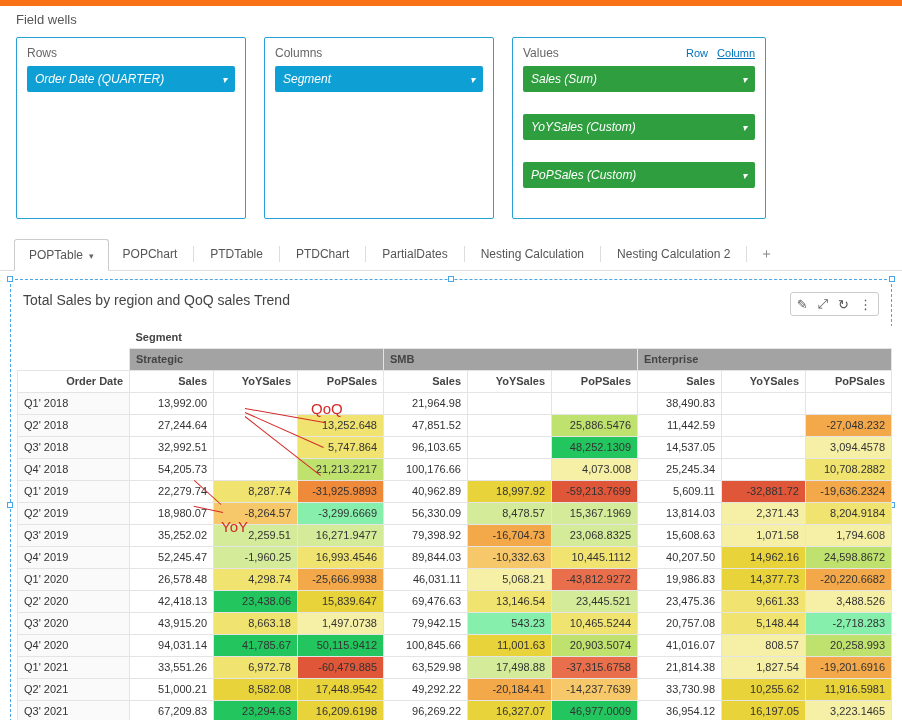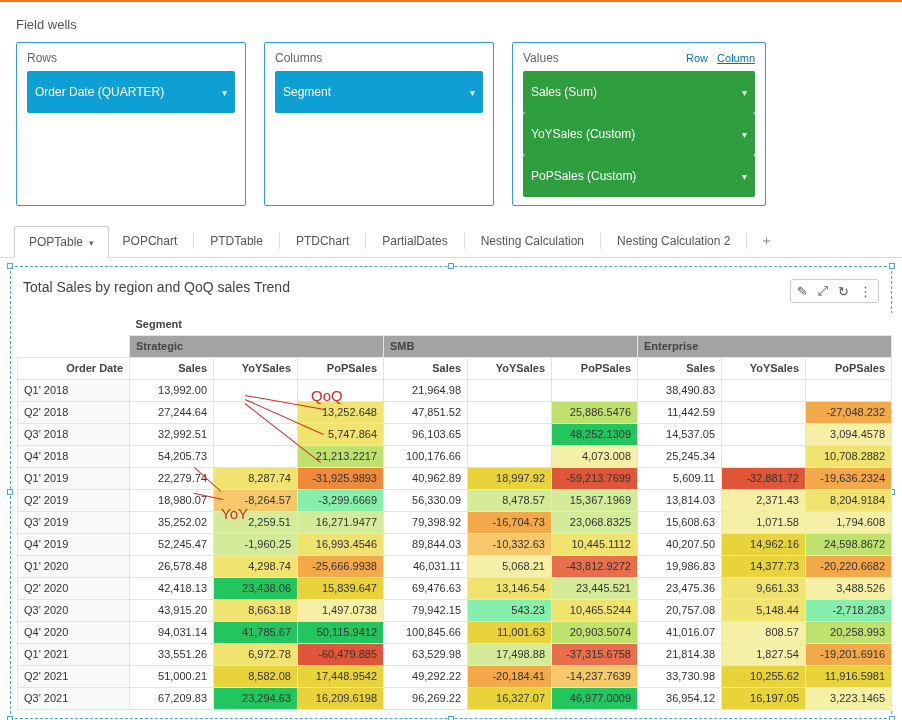--- a/index.html
+++ b/index.html
@@ -1,28 +1,28 @@
 <!DOCTYPE html>
 <html><head>
 <meta charset="utf-8">
 <style>
   * { box-sizing: border-box; margin: 0; padding: 0; }
   body { font-family: -apple-system, "Segoe UI", Arial, sans-serif; font-size: 12px; color: #333; background: #fff; width: 902px; }
-  .panel { border-top: 2px solid #f97316; padding: 15px 16px 18px; background: #fff; }
+  .panel { border-top: 6px solid #f97316; padding: 6px 16px 18px; background: #fff; }
   .panel-title { font-size: 13px; color: #555; margin-bottom: 10px; }
   .wells-row { display: flex; gap: 18px; }
   .well { border: 1px solid #2aa0d8; border-radius: 2px; width: 230px; min-height: 130px; padding: 8px 10px; background: #fff; }
   .well.values { width: 254px; }
   .well-label { font-size: 12px; color: #666; margin-bottom: 6px; }
   .well-header { display:flex; justify-content:space-between; align-items:baseline; margin-bottom:6px;}
   .rc-links { font-size: 11px; }
   .rc-links span { margin-left: 6px; cursor: pointer; }
   .rc-row { color: #0073bb; }
   .rc-col { color: #0073bb; text-decoration: underline; }
-  .pill { display:flex; align-items:center; justify-content:space-between; color:#fff; height:42px; border-radius:2px; padding:0 8px; margin-bottom:0; cursor:pointer; }
+  .pill { display:flex; align-items:center; justify-content:space-between; color:#fff; height:26px; border-radius:2px; padding:0 8px; margin-bottom:22px; cursor:pointer;font-style:italic; }
   .pill.blue { background:#0e9fd4; }
   .pill.green { background:#2e9e3f; }
   .chev { font-size:10px; }
 
   .tabs-bar { display:flex; align-items:center; border-bottom:1px solid #ddd; padding:0 14px; height:34px; gap:0; }
   .tab { padding:8px 14px; font-size:12px; color:#555; cursor:pointer; position:relative; }
   .tab.active { background:#fff; border:1px solid #ccc; border-bottom:1px solid #fff; border-radius:3px 3px 0 0; top:1px; }
   .tab.active .chev-down { margin-left:6px; font-size:9px; color:#666; }
   .tab-sep { width:1px; height:16px; background:#ddd; margin:0 2px; }
   .tab-add { padding:6px 10px; color:#888; font-size:14px; cursor:pointer; }

